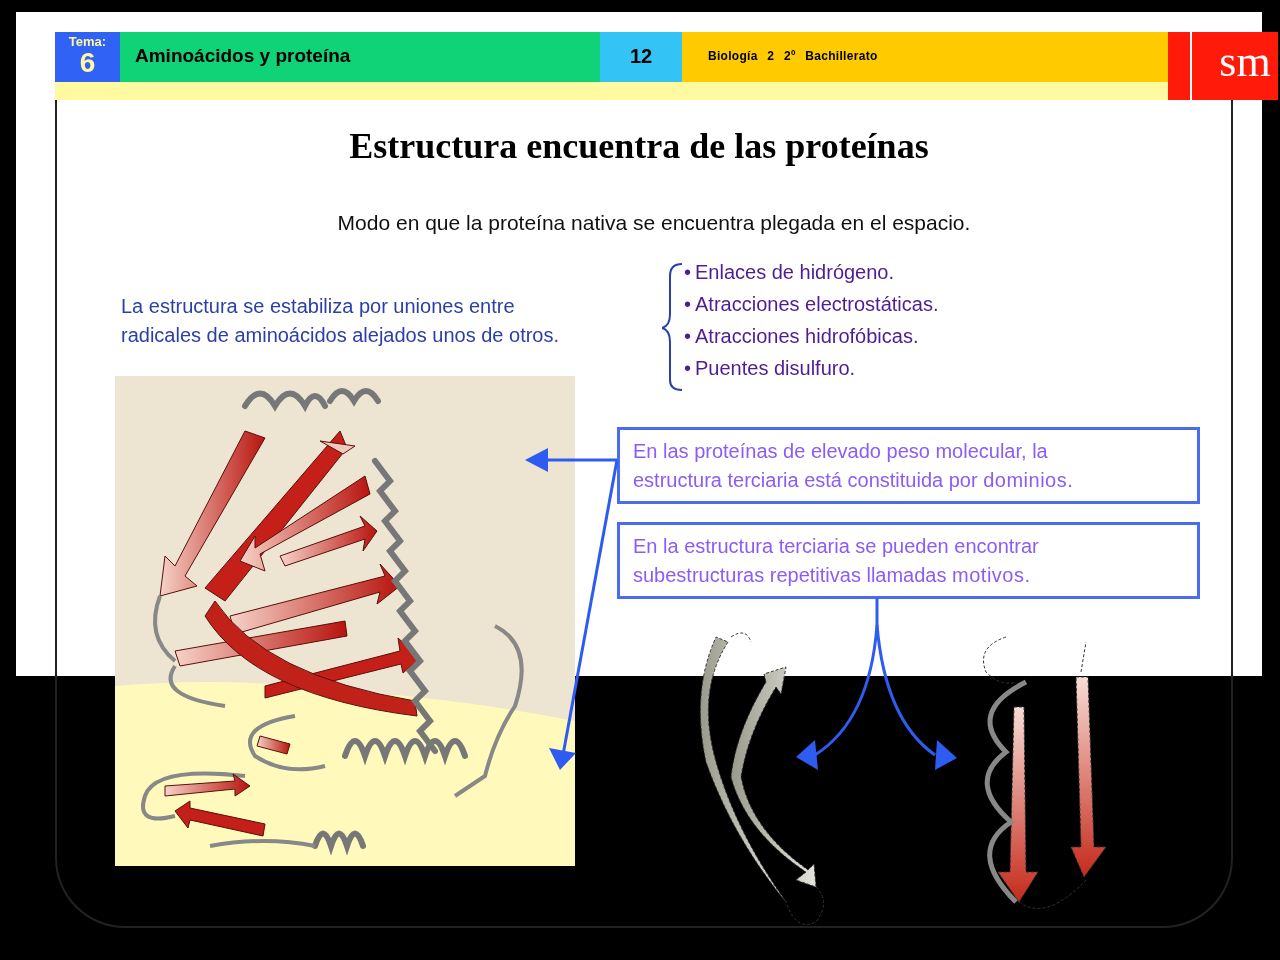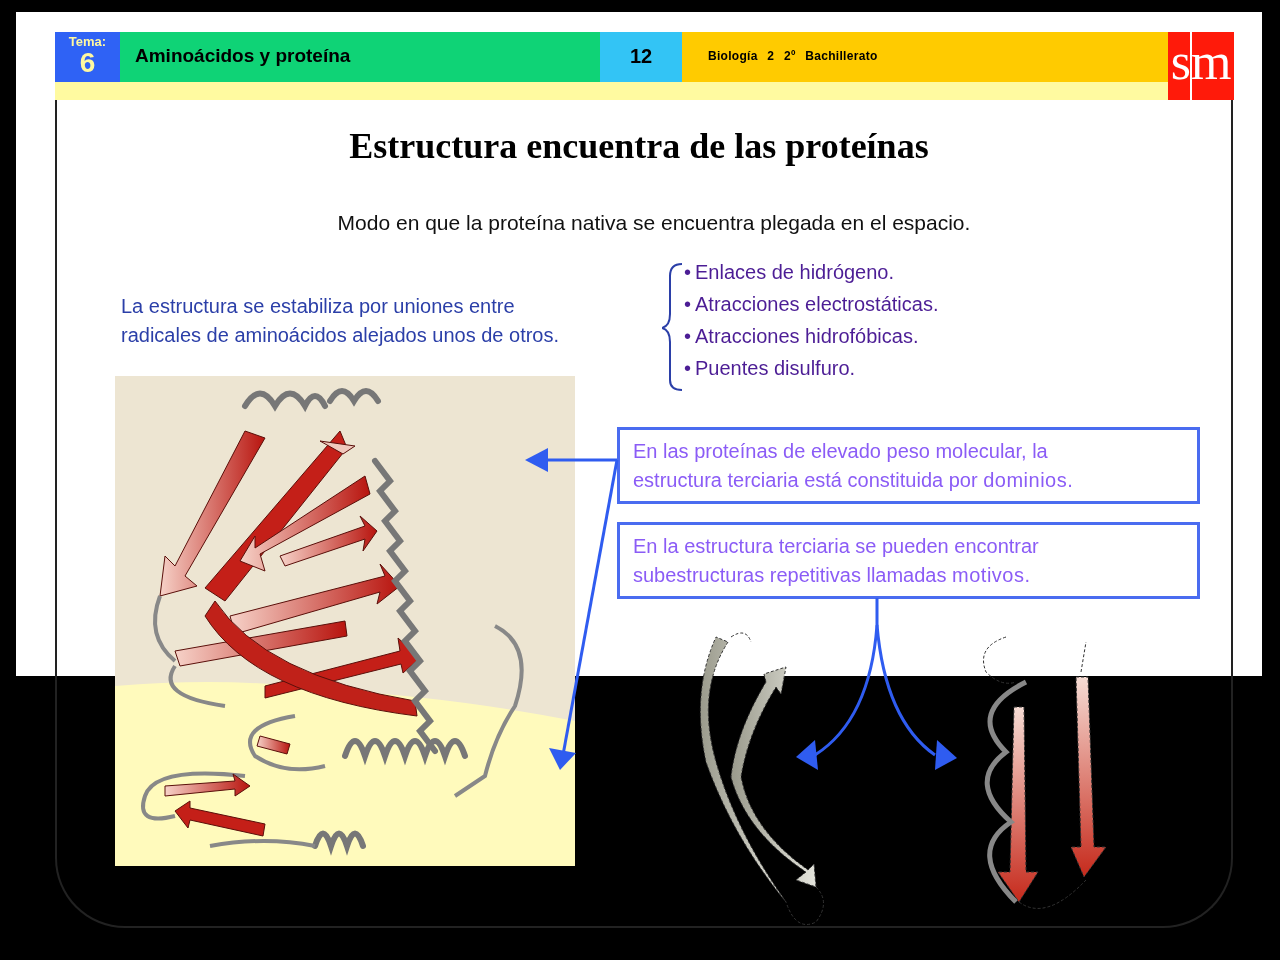--- a/index.html
+++ b/index.html
@@ -9,21 +9,21 @@
   .hdr { position:absolute; top:20px; height:50px; }
   .tema { left:39px; width:65px; background:#2f62f5; color:#fff8a0; text-align:center; }
   .tema .lbl { font-weight:bold; font-size:13px; line-height:14px; margin-top:3px; }
   .tema .num { font-weight:bold; font-size:28px; line-height:28px; }
   .unit { left:104px; width:480px; background:#0fd376; }
   .unit span { position:absolute; left:15px; top:13px; font-weight:bold; font-size:19px; color:#000; }
   .page { left:584px; width:82px; background:#33c4f5; text-align:center; }
   .page span { display:inline-block; margin-top:13px; font-size:20px; font-weight:bold; color:#000; }
   .course { left:666px; width:486px; background:#ffcb00; }
   .course span { position:absolute; left:12px; top:17px; font-weight:bold; font-size:12px; color:#000; letter-spacing:0.3px; word-spacing:6px;padding-left:14px; }
-  .logo { left:1152px; top:20px; width:66px; height:68px; background:#ff1a0a; color:#fff; font-family:"Liberation Serif", serif; font-size:52px; line-height:60px; text-align:center; }
+  .logo { left:1152px; top:20px; width:66px; height:68px; background:#ff1a0a; color:#fff; font-family:"Liberation Serif", serif; font-size:44px; line-height:60px; text-align:center;padding-left:44px; }
   .logo .sep { position:absolute; left:22px; top:0; width:2px; height:68px; background:#fff; }
   .ystrip { position:absolute; left:39px; top:70px; width:1113px; height:18px; background:#fffaa0; }
   .title { position:absolute; left:0; width:1246px; top:113px; text-align:center; font-family:"Liberation Serif", serif; font-weight:bold; font-size:36px; color:#000; }
   .subtitle { position:absolute; left:0; width:1276px; top:199px; text-align:center; font-size:21px; color:#111; }
   .stab { position:absolute; left:105px; top:280px; font-size:20px; line-height:29px; color:#2b3fa8; }
   .brace { position:absolute; left:646px; top:250px; }
   .bonds { position:absolute; left:668px; top:244px; font-size:20px; line-height:32px; color:#4c1d95; list-style:none; margin:0; padding:0; }
   .bonds li::before { content:"\2022"; margin-right:4px; }
   .box { position:absolute; border:3px solid #4a6cf0; background:#fff; font-size:20px; line-height:29px; color:#8b5cf6; padding:7px 14px 0 13px; box-sizing:border-box; }
   .box1 { left:601px; top:415px; width:583px; height:77px; }

